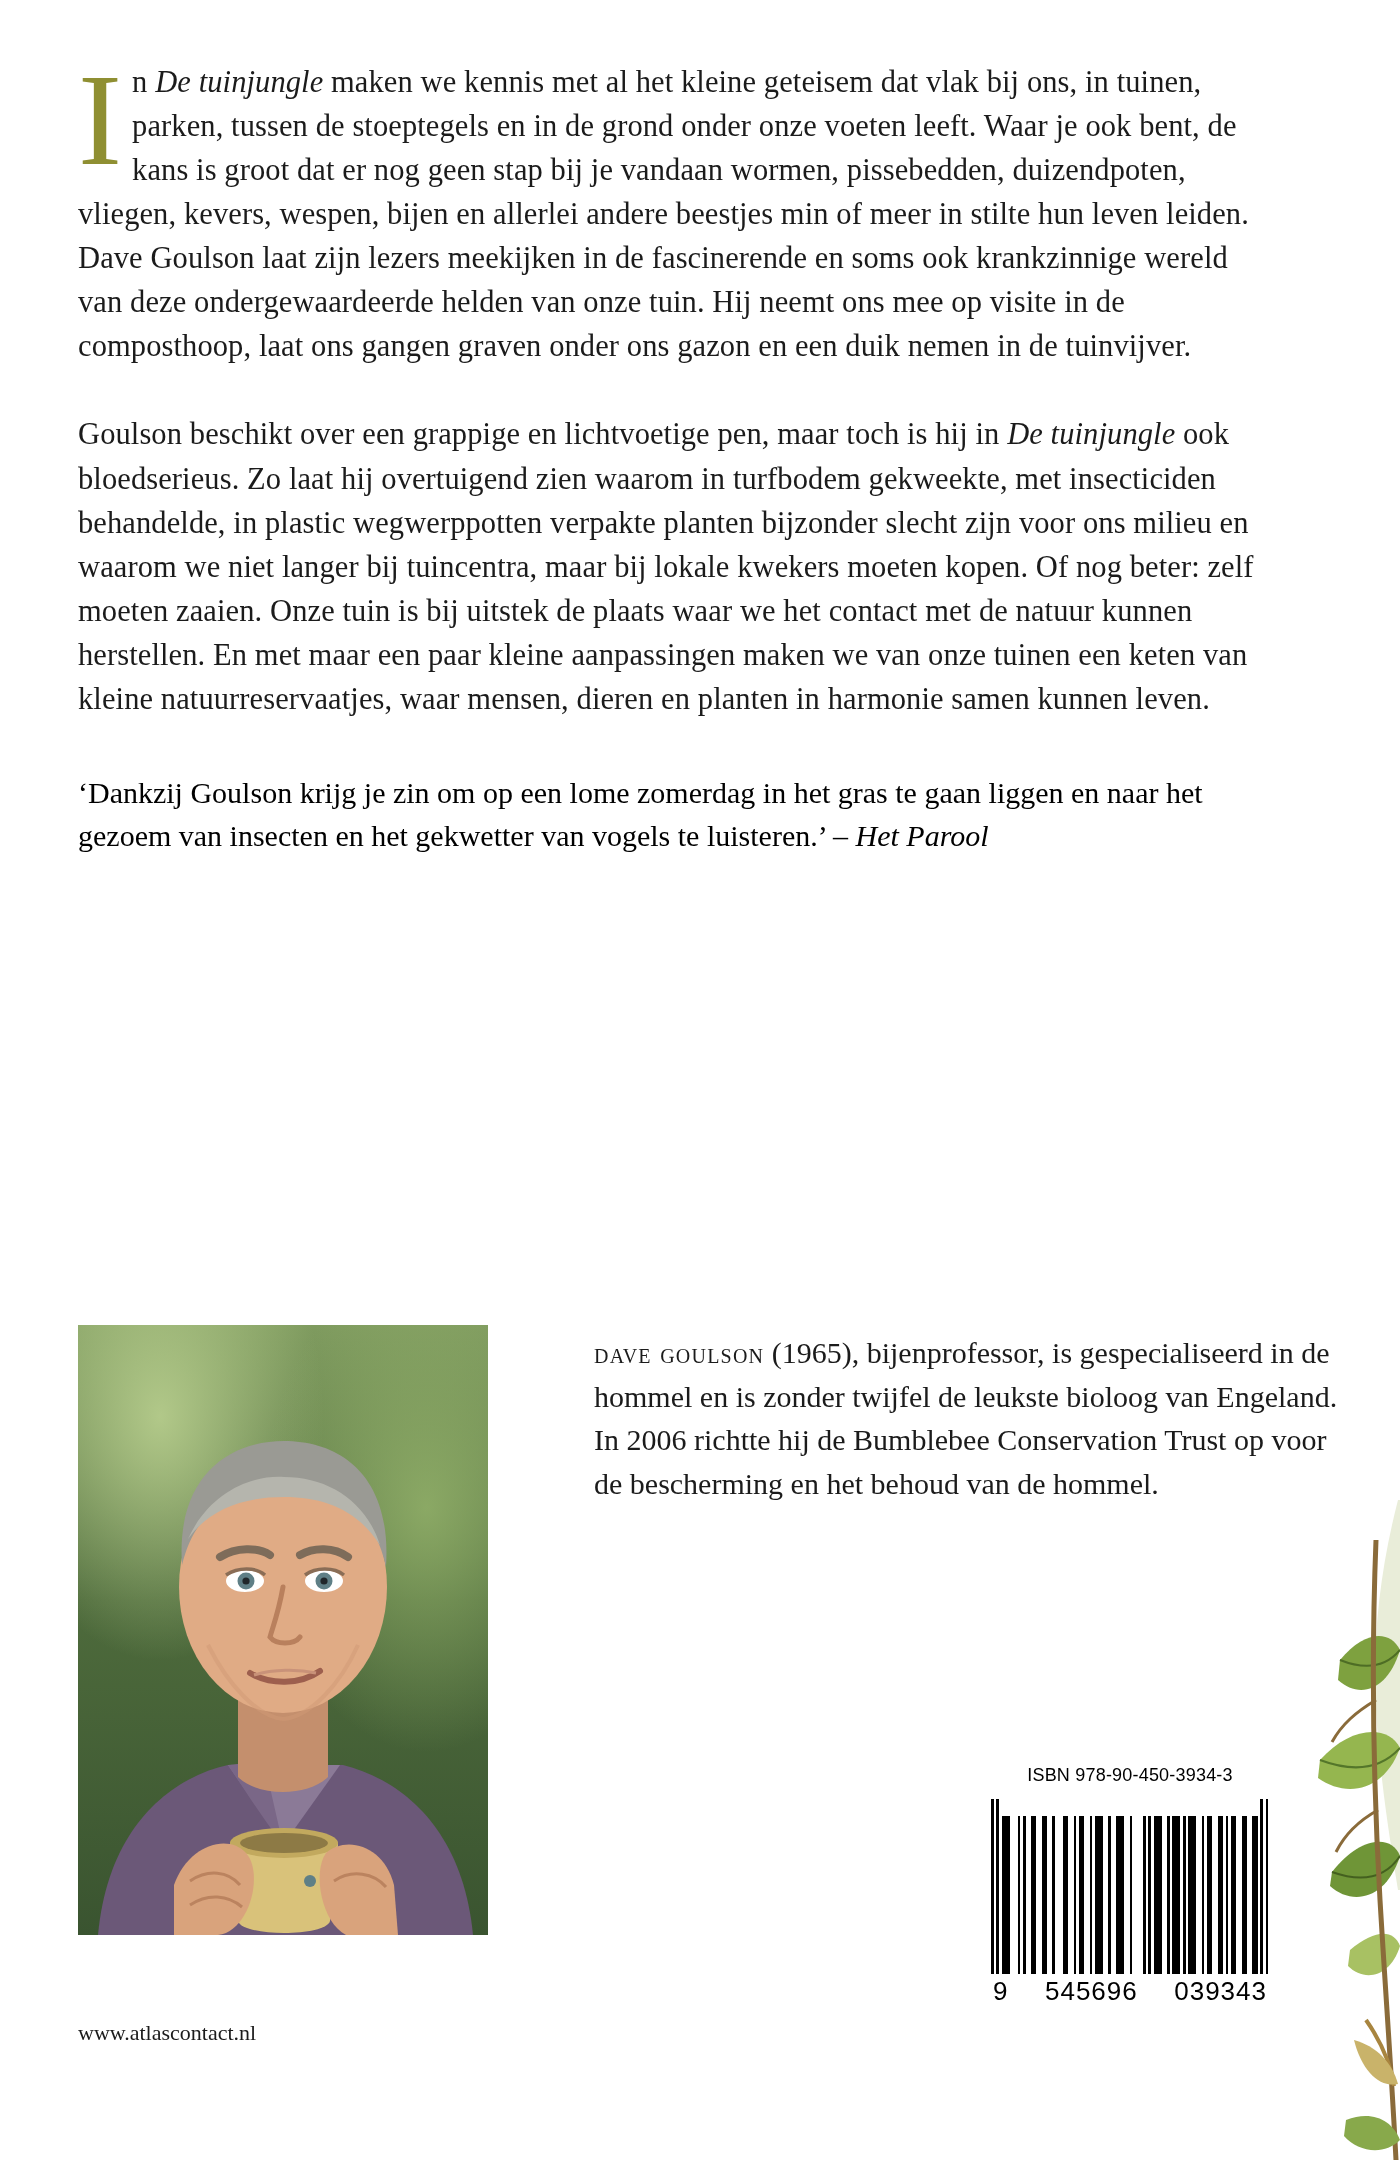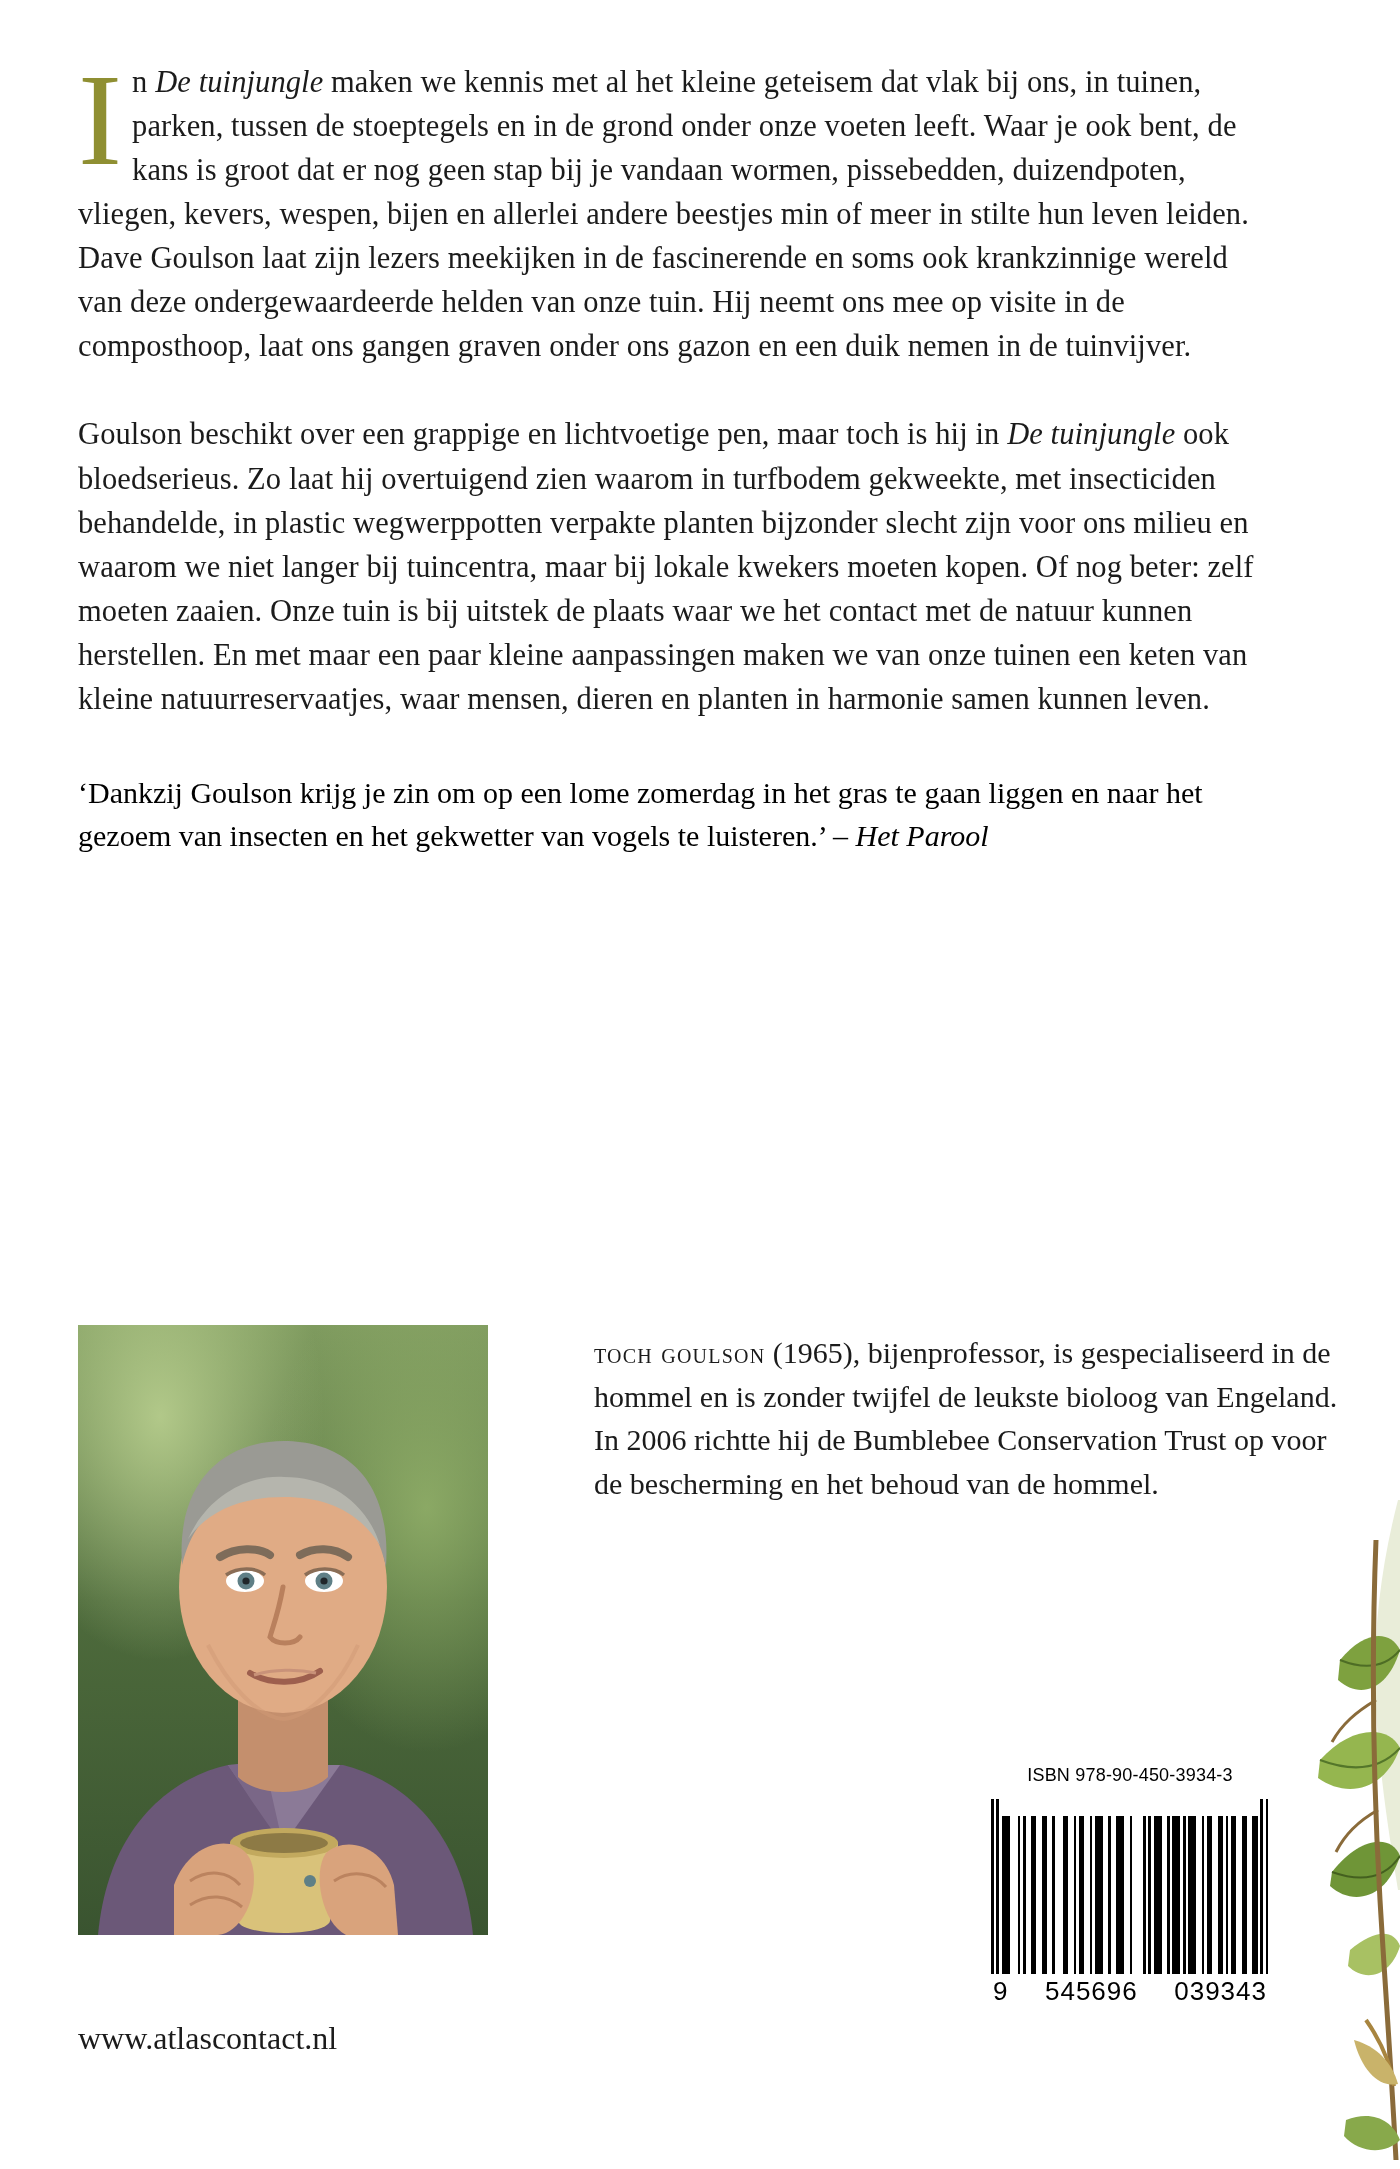--- a/index.html
+++ b/index.html
@@ -104,21 +104,21 @@
   .smallcaps {
     font-variant: small-caps;
     letter-spacing: 1.2px;
     font-size: 29px;
   }
 
   .website {
     position: absolute;
     left: 78px;
     top: 2020px;
-    font-size: 32px;
+    font-size: 22px;
     color: #1b1b1b;
   }
 
   .isbn-block {
     position: absolute;
     left: 985px;
     top: 1765px;
     width: 290px;
   }
   .isbn-text {
@@ -257,21 +257,21 @@
 
         <path d="M96 560 C 110 520, 150 508, 168 528 C 186 548, 172 606, 140 610 L 96 610 Z" fill="#d9a37c"></path>
         <path d="M248 528 C 268 510, 306 520, 316 560 L 320 610 L 268 610 C 244 598, 234 548, 248 528 Z" fill="#d9a37c"></path>
         <path d="M112 556 C 130 544, 150 546, 162 560" stroke="#bb835f" stroke-width="3" fill="none"></path>
         <path d="M112 580 C 130 568, 150 570, 164 582" stroke="#bb835f" stroke-width="3" fill="none"></path>
         <path d="M256 556 C 274 544, 296 548, 308 562" stroke="#bb835f" stroke-width="3" fill="none"></path>
       </svg>
     </div>
 
     <div class="author-bio">
-      <span class="smallcaps">toch goulson</span><span> (1965), bijenprofessor, is gespecialiseerd in de hommel en is zonder twijfel de leukste bioloog van Engeland. In 2006 richtte hij de Bumblebee Conservation Trust op voor de bescherming en het behoud van de hommel.</span>
+      <span class="smallcaps">dave goulson</span><span> (1965), bijenprofessor, is gespecialiseerd in de hommel en is zonder twijfel de leukste bioloog van Engeland. In 2006 richtte hij de Bumblebee Conservation Trust op voor de bescherming en het behoud van de hommel.</span>
     </div>
 
   </div>
 
   <div class="website">www.atlascontact.nl</div>
 
   <div class="isbn-block">
     <div class="isbn-text">ISBN 978-90-450-3934-3</div>
     <div class="barcode-wrap">
       <div class="barcode" id="barcode-bars">

